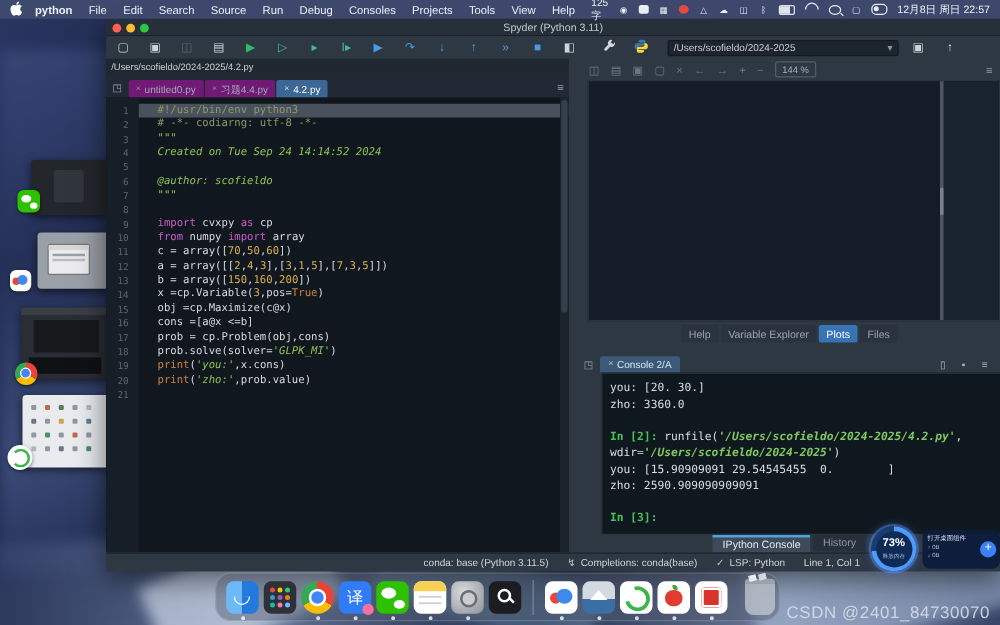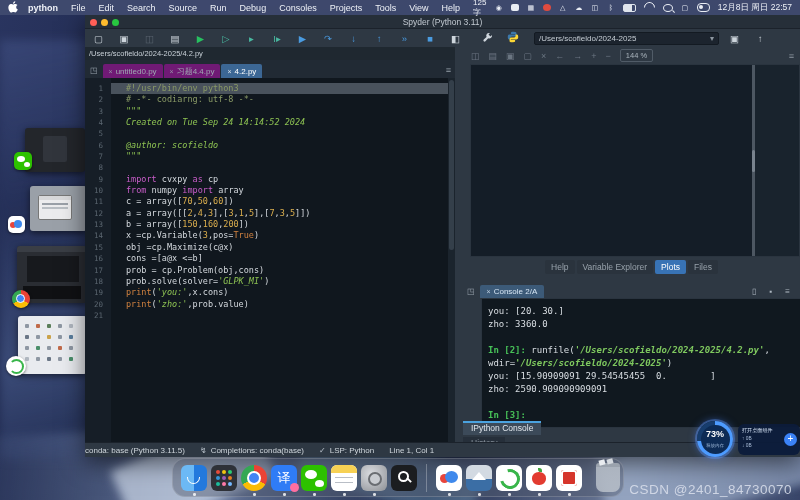--- a/index.html
+++ b/index.html
@@ -73,26 +73,26 @@
   .rtab.active{background:#3873b5;color:#fff;}
   .chead{position:absolute;left:2px;top:236px;width:335px;height:15px;display:flex;align-items:flex-end;}
   .ctab{display:flex;align-items:center;gap:3px;height:13px;padding:0 7px;background:#3c5a78;color:#d6e6f5;
     font-size:8px;border-radius:2px 2px 0 0;margin-left:6px;}
   .cicons{margin-left:auto;display:flex;gap:13px;margin-right:10px;margin-bottom:2px;}
   .cicons span{color:#aeb8c2;font-size:8px;}
   .cbody{position:absolute;left:18px;top:251px;width:335px;height:130px;background:#10181f;border:1px solid #2a343f;
     box-sizing:border-box;padding:6px 0 0 6px;overflow:hidden;}
   .cline{line-height:13px;white-space:pre;font-family:"DejaVu Sans Mono",monospace;font-size:9px;}
   .tk-out{color:#d9dee3;}.tk-prompt{color:#47c158;font-weight:bold;}.tk-cstr{color:#7fc95f;font-style:italic;font-weight:bold;}
-  .btabs{position:absolute;left:0;top:381px;width:100%;height:14px;display:flex;align-items:flex-start;justify-content:center;gap:2px;flex-direction:column;}
+  .btabs{position:absolute;left:0;top:381px;width:100%;height:14px;display:flex;align-items:flex-start;justify-content:center;gap:2px;}
   .btab{padding:1px 8px 2px;font-size:8.5px;background:#262f3a;color:#8d97a1;}
   .btab.active{background:#3c4a59;color:#e2e8ee;border-top:2px solid #4ba3e0;padding-top:0;}
   
   .statusbar{position:absolute;left:0;bottom:0;width:100%;height:15px;background:#2e3843;border-top:1px solid #1b222b;
-    display:flex;align-items:center;justify-content:flex-start;gap:15px;padding-right:112px;box-sizing:border-box;font-size:8px;color:#cfd6dc;}
+    display:flex;align-items:center;justify-content:flex-end;gap:15px;padding-right:112px;box-sizing:border-box;font-size:8px;color:#cfd6dc;}
   .sico{color:#b9c2cb;font-size:8px;margin-right:-11px;}
   
   .dock{position:absolute;left:172px;top:458px;width:452px;height:39px;background:rgba(82,90,110,.45);
     border:1px solid rgba(255,255,255,.16);border-radius:13px;z-index:20;display:flex;align-items:center;padding:0 8px;box-sizing:border-box;gap:4px;}
   .dk{width:26px;height:26px;border-radius:6px;position:relative;flex:none;}
   .rdot{position:absolute;left:50%;bottom:-5px;width:2.5px;height:2.5px;margin-left:-1px;border-radius:50%;background:rgba(255,255,255,.8);}
   .dk-finder{background:linear-gradient(90deg,#6cb9f5 50%,#2379dd 50%);}
   .dk-finder::after{content:"";position:absolute;left:6px;top:12px;width:13px;height:7px;border:1.5px solid #fff;border-top:none;border-radius:0 0 9px 9px;box-sizing:border-box;}
   .dk-launchpad{background:#2e3138;}
   .dk-launchpad::before{content:"";position:absolute;left:5px;top:5px;width:4px;height:4px;border-radius:50%;background:#e74c3c;

